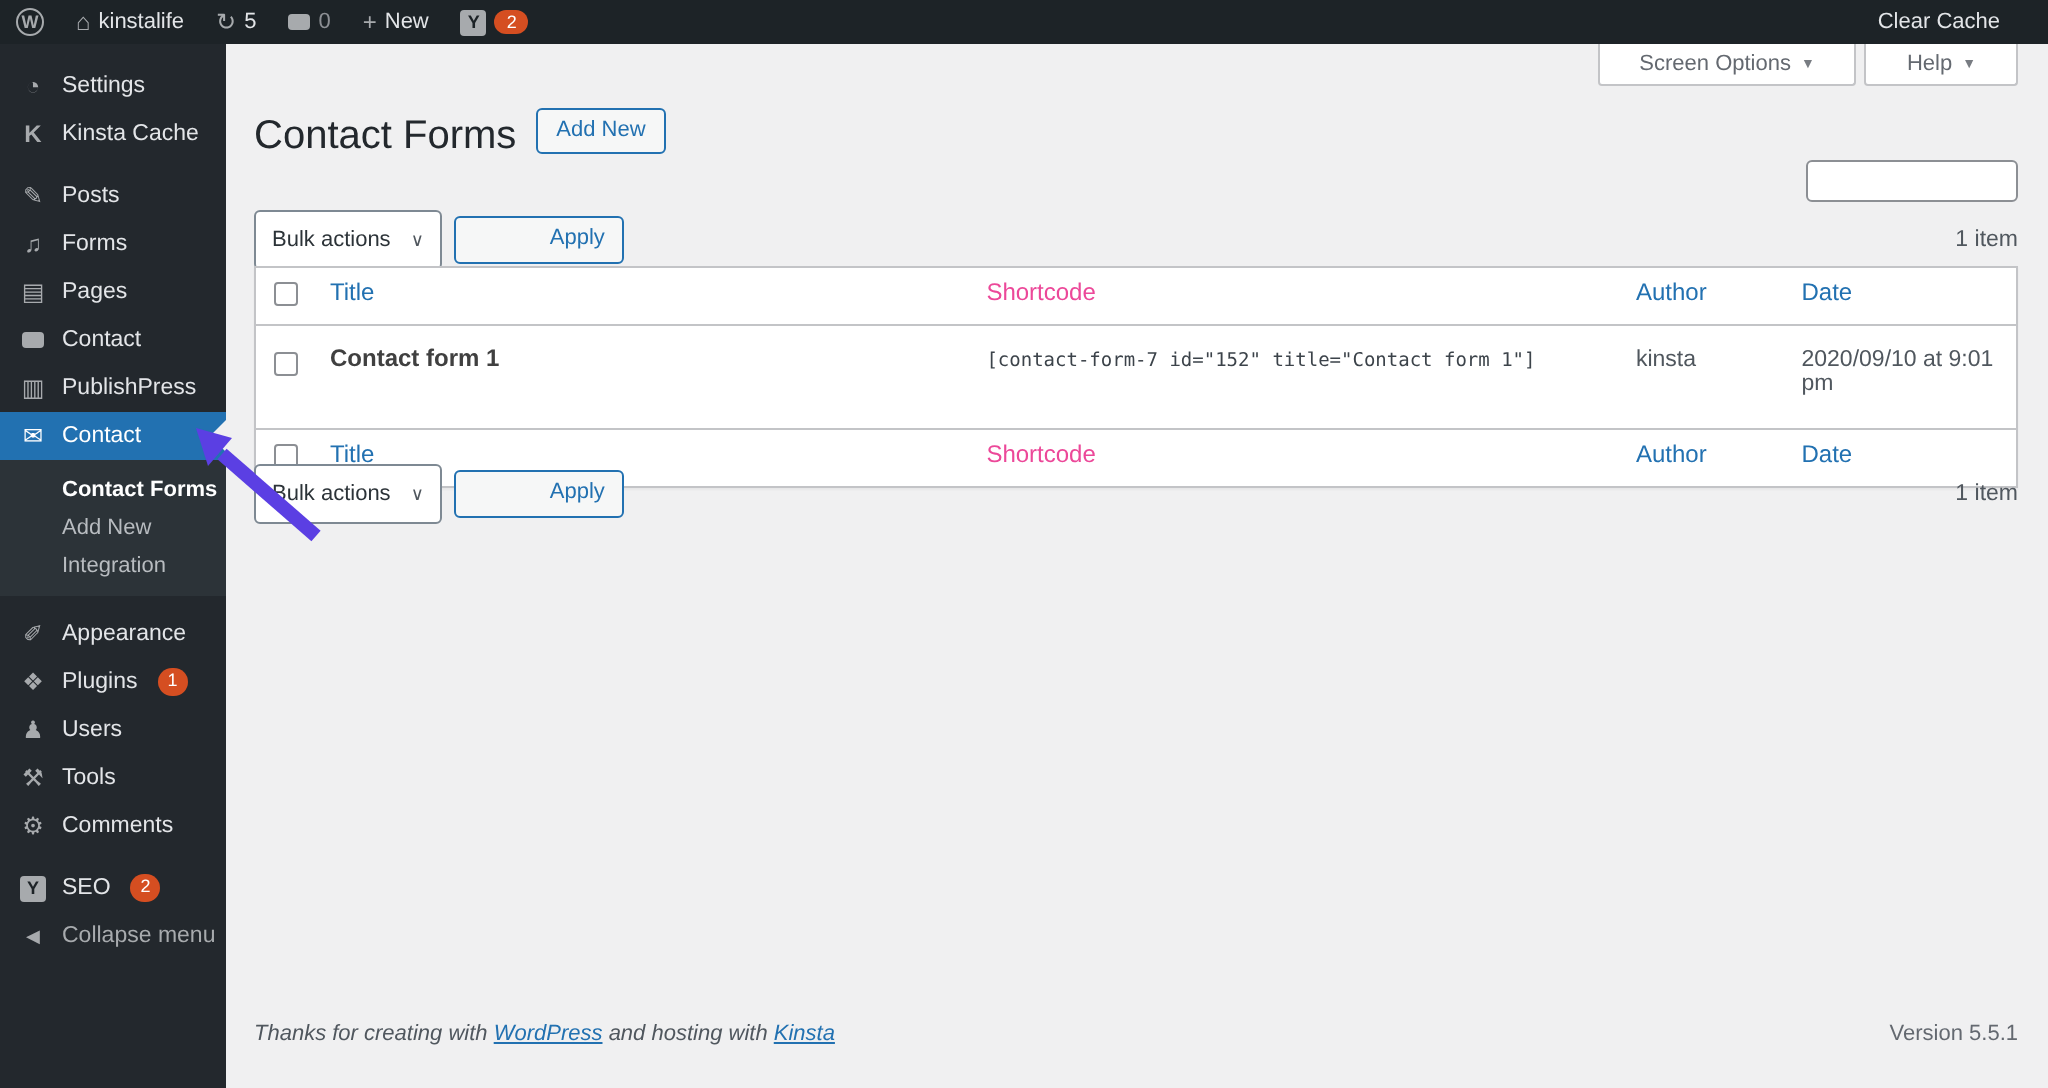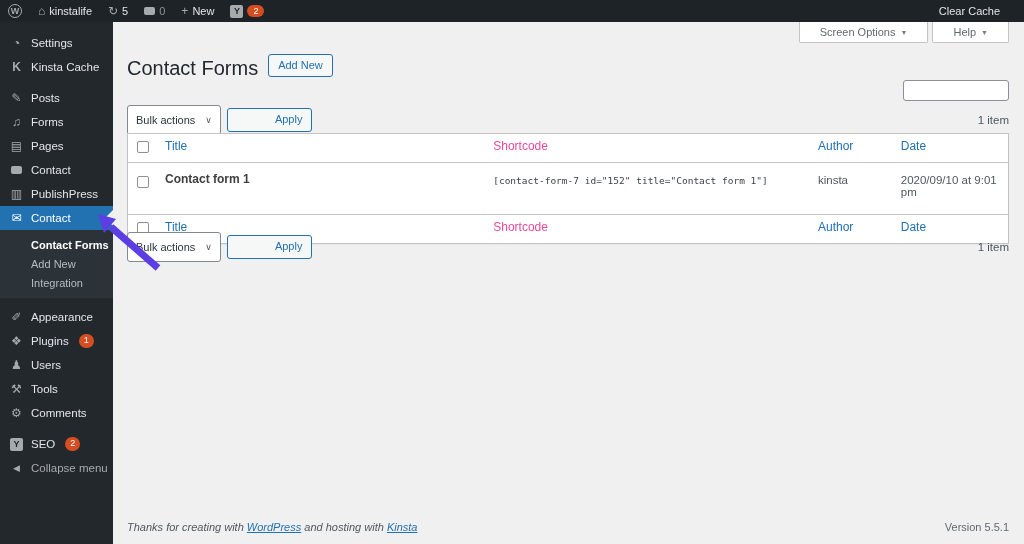--- a/index.html
+++ b/index.html
@@ -60,21 +60,21 @@
   .head-row th { padding:5px 8px 6px; font-size:12px; border-bottom:1px solid #c3c4c7; }
   .foot-row th { padding:5px 8px 6px; font-size:12px; border-top:1px solid #c3c4c7; }
   .col-link { color:#2271b1; text-decoration:none; cursor:pointer; }
   .col-plain { color:#ec4899; }
   .cb { display:inline-block; width:12px; height:12px; border:1px solid #8c8f94; border-radius:2px; background:#fff; cursor:pointer; margin:2px 0 0 1px; }
   .data-row td { padding:11px 8px 16px; font-size:11.5px; color:#50575e; }
   .row-title { color:#404040; font-weight:bold; font-size:12px; text-decoration:none; cursor:pointer; }
   .shortcode { font-family:"DejaVu Sans Mono","Liberation Mono",monospace; font-size:9.5px; color:#3c434a; white-space:nowrap; }
 
   
-  .footer { position:absolute; left:14px; right:15px; bottom:11px; display:flex; align-items:baseline; font-size:11px; color:#50575e;text-align:center; }
+  .footer { position:absolute; left:14px; right:15px; bottom:21px; display:flex; align-items:baseline; font-size:11px; color:#50575e;text-align:center; }
   .footer .thanks { font-style:italic; }
   .footer a.flink { color:#2271b1; font-style:italic; text-decoration:underline; cursor:pointer; }
   .footer .version { margin-left:auto; color:#646970; font-style:normal; }
 
   
   .anno { position:absolute; inset:0; z-index:60; pointer-events:none; }
 </style>
 </head>
 <body>
 

